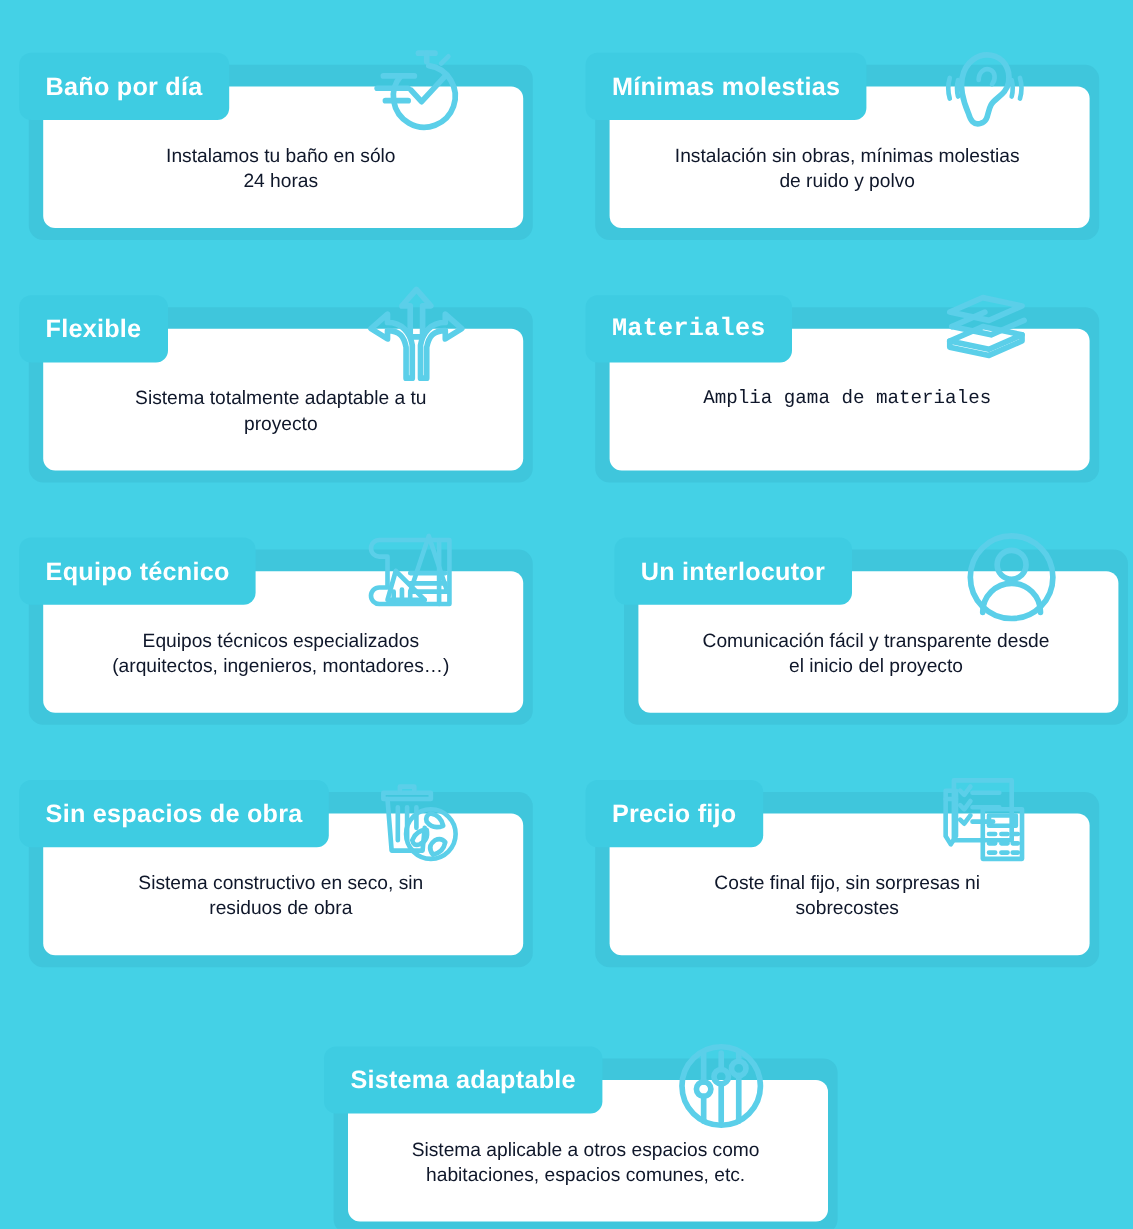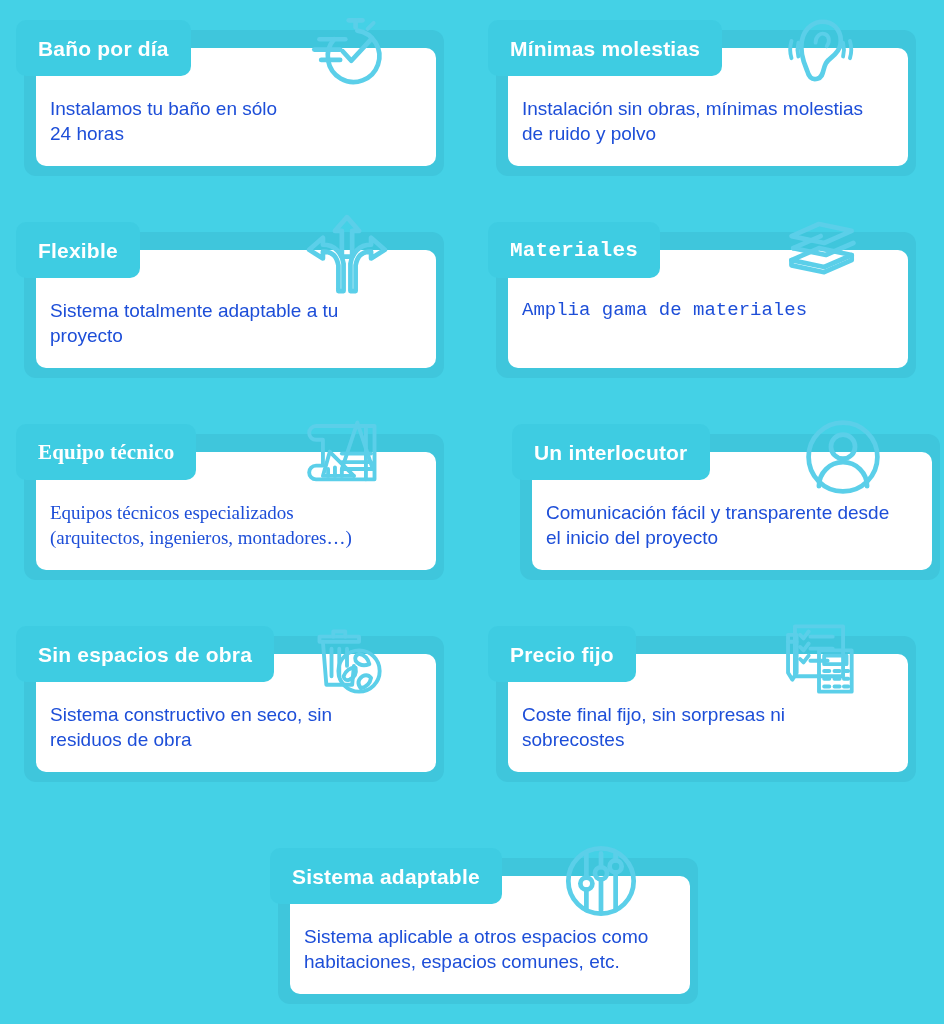--- a/index.html
+++ b/index.html
@@ -12,20 +12,21 @@
     background: #44D1E6;
     font-family: "Liberation Sans", sans-serif;
     overflow: hidden;
     position: relative;
   }
 
   .board {
     position: relative;
     width: 944px;
     height: 896px;
+    margin-top: 24px;
   }
 
   
   .card {
     position: absolute;
     width: 420px;
     height: 146px;
   }
 
   
@@ -72,25 +73,26 @@
     letter-spacing: 0.2px;
     white-space: nowrap;
     line-height: 1;
   }
 
   .card-desc {
     position: absolute;
     left: 34px;
     top: 76px;
     right: 18px;
-    color: #1d4ed8;
-    font-size: 19px;
+    color: #0f172a;
+    font-size: 16px;
     line-height: 1.34;
     white-space: pre-line;
     z-index: 2;
+    text-align: center;
   }
 
   
   .card-icon {
     position: absolute;
     z-index: 4;
     width: 86px;
     height: 86px;
     top: -10px;
     right: 46px;
@@ -193,21 +195,21 @@
         <path class="icon-stroke" d="M18 56 L56 64 L88 50 L50 42 Z"></path>
         <path class="icon-stroke" d="M18 56 v6 L56 70 L88 56 v-6"></path>
       </svg>
     </div>
     <div class="card-head">
       <span class="card-title">Materiales</span>
     </div>
     <div class="card-desc">Amplia gama de materiales</div>
   </div>
 
-  <div class="card" style="left:16px; top:424px;font-family:Liberation Serif, serif;">
+  <div class="card" style="left:16px; top:424px;">
     <div class="card-shadow"></div>
     <div class="card-body"></div>
     <div class="card-icon">
       <svg viewBox="0 0 100 100">
         <path class="icon-stroke-thin" d="M14 14 h58 v62 h-58 a8 8 0 0 1 0 -16 h8 v-30 h-8 a8 8 0 0 1 0 -16 Z"></path>
         <path class="icon-stroke-thin" d="M72 14 h10 v62 h-10"></path>
         <path class="icon-stroke-thin" d="M44 46 h34"></path>
         <path class="icon-stroke-thin" d="M44 56 h34"></path>
         <path class="icon-stroke-thin" d="M62 10 L44 64 h36 Z"></path>
         <path class="icon-stroke-thin" d="M30 44 L58 72"></path>

